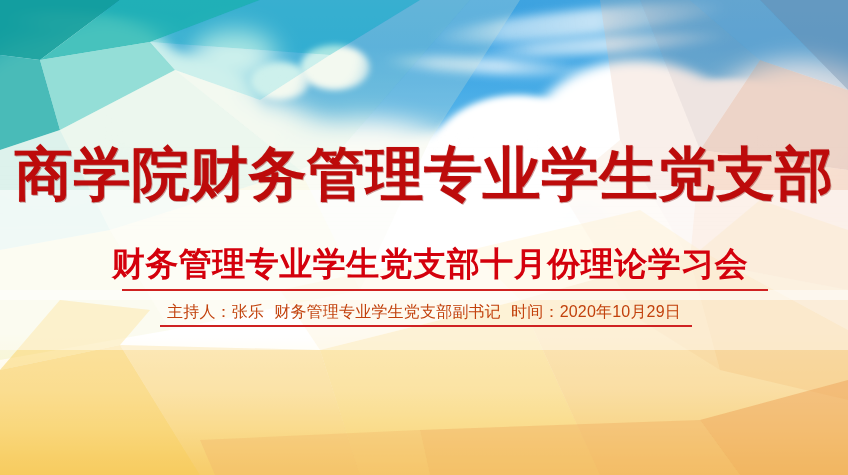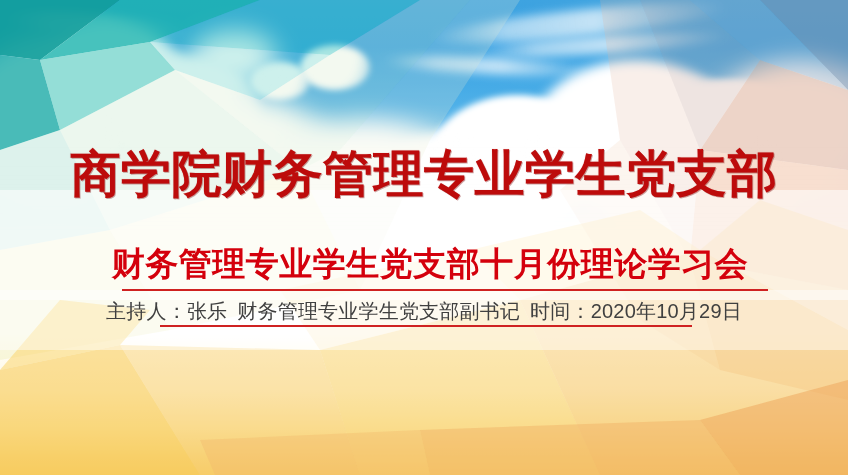--- a/index.html
+++ b/index.html
@@ -82,21 +82,21 @@
   }
 
   .main-title {
     position: absolute;
     left: 0;
     right: 0;
     top: 145px;
     text-align: center;
     font-family: "DejaVu Serif", "Liberation Serif", serif;
     font-weight: 700;
-    font-size: 50px;
+    font-size: 58px;
     line-height: 58px;
     letter-spacing: 0.5px;
     color: #bd0b0b;
     white-space: nowrap;
     text-shadow:
       1px 1px 0 rgba(120,0,0,0.35),
       0 0 1px rgba(160,0,0,0.4);
   }
 
   .subtitle-wrap {
@@ -135,23 +135,23 @@
     height: 1.5px;
   }
 
   .presenter-line {
     position: absolute;
     left: 0;
     right: 0;
     top: 301px;
     text-align: center;
     font-family: "Liberation Sans", "DejaVu Sans", sans-serif;
-    font-size: 20px;
+    font-size: 16px;
     line-height: 21px;
-    color: #404040;
+    color: #c2410c;
     white-space: nowrap;
     letter-spacing: 0.2px;
   }
   .presenter-line .gap { display: inline-block; width: 10px; }
 </style>
 </head>
 <body>
 
 <div class="slide">
 

